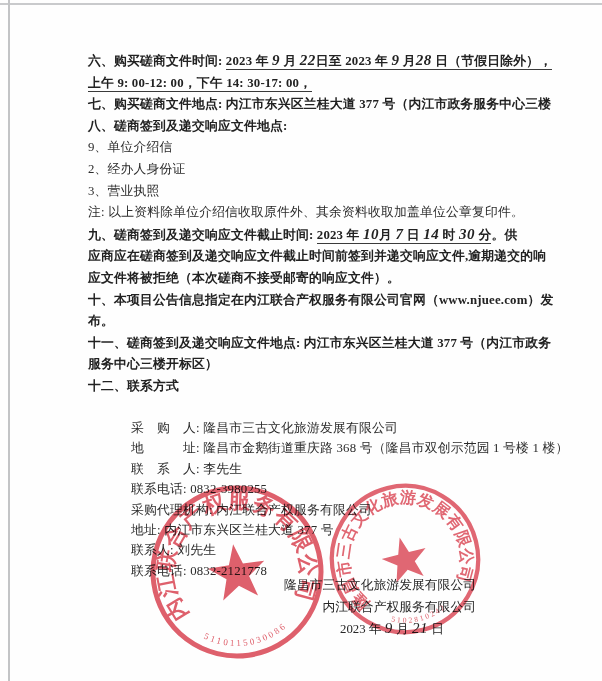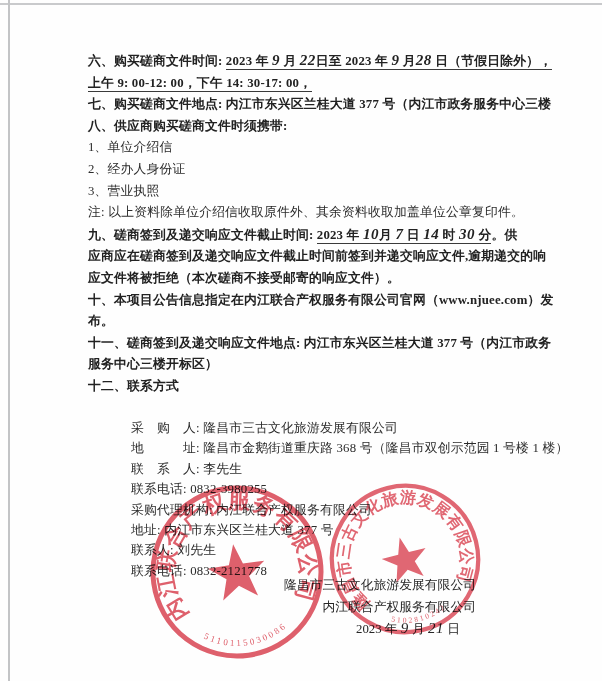--- a/index.html
+++ b/index.html
@@ -23,43 +23,43 @@
   .contact-lines .line { line-height:20.4px; }
   .line.bold { font-weight:bold; color:#222; }
   .seg.ul   { border-bottom:1px solid #3a3a3a; padding-bottom:1px; }
   .seg.hand { font-style:italic; font-size:15px; letter-spacing:0.5px; font-weight:normal; }
   .line.bold .seg.hand { font-weight:bold; }
 
   .signature {
     position:absolute; right:146px; top:575px; text-align:right;
     font-size:12.8px; line-height:21.5px; color:#262626;
   }
-  .sig-date { margin-right:16px; }
+  .sig-date { margin-right:32px; }
 
   .stamp { position:absolute; mix-blend-mode:multiply; opacity:0.84; }
   .stamp-left  { left:137px; top:472px; transform:rotate(-8deg); }
   .stamp-right { left:320px; top:474px; transform:rotate(-14deg); }
   .seal-text-l   { font-size:22px;   font-weight:bold; letter-spacing:1px;   fill:#d9414f; }
   .seal-text-r   { font-size:19px;   font-weight:bold; letter-spacing:0.5px; fill:#dc4a58; }
   .seal-serial   { font-size:9px;    letter-spacing:2.5px; fill:#d9414f; }
 </style>
 </head>
 <body>
 
 <div class="page">
   <div class="edge-top"></div>
   <div class="edge-left"></div>
   <div class="edge-right"></div>
 
   <div class="main-lines">
       <div class="line bold"><span class="seg">六、购买磋商文件时间: </span><span class="seg ul">2023 年 </span><span class="seg ul hand">9</span><span class="seg ul"> 月 </span><span class="seg ul hand">22</span><span class="seg ul">日至 2023 年 </span><span class="seg ul hand">9</span><span class="seg ul"> 月</span><span class="seg ul hand">28</span><span class="seg ul"> 日（节假日除外），</span></div>
       <div class="line bold"><span class="seg ul">上午 9: 00-12: 00，下午 14: 30-17: 00，</span></div>
       <div class="line bold"><span class="seg">七、购买磋商文件地点: 内江市东兴区兰桂大道 377 号（内江市政务服务中心三楼</span></div>
-      <div class="line bold"><span class="seg">八、供应商购买磋商文件时须携带:</span></div>
-      <div class="line"><span class="seg">1、单位介绍信</span></div>
+      <div class="line bold"><span class="seg">八、磋商签到及递交响应文件地点:</span></div>
+      <div class="line"><span class="seg">9、单位介绍信</span></div>
       <div class="line"><span class="seg">2、经办人身份证</span></div>
       <div class="line"><span class="seg">3、营业执照</span></div>
       <div class="line"><span class="seg">注: 以上资料除单位介绍信收取原件外、其余资料收取加盖单位公章复印件。</span></div>
       <div class="line bold"><span class="seg">九、磋商签到及递交响应文件截止时间: </span><span class="seg ul">2023 年 </span><span class="seg ul hand">10</span><span class="seg ul">月 </span><span class="seg ul hand">7</span><span class="seg ul"> 日 </span><span class="seg ul hand">14</span><span class="seg ul"> 时 </span><span class="seg ul hand">30</span><span class="seg ul"> 分</span><span class="seg">。供</span></div>
       <div class="line bold"><span class="seg">应商应在磋商签到及递交响应文件截止时间前签到并递交响应文件,逾期递交的响</span></div>
       <div class="line bold"><span class="seg">应文件将被拒绝（本次磋商不接受邮寄的响应文件）。</span></div>
       <div class="line bold"><span class="seg">十、本项目公告信息指定在内江联合产权服务有限公司官网（www.njuee.com）发</span></div>
       <div class="line bold"><span class="seg">布。</span></div>
       <div class="line bold"><span class="seg">十一、磋商签到及递交响应文件地点: 内江市东兴区兰桂大道 377 号（内江市政务</span></div>
       <div class="line bold"><span class="seg">服务中心三楼开标区）</span></div>

